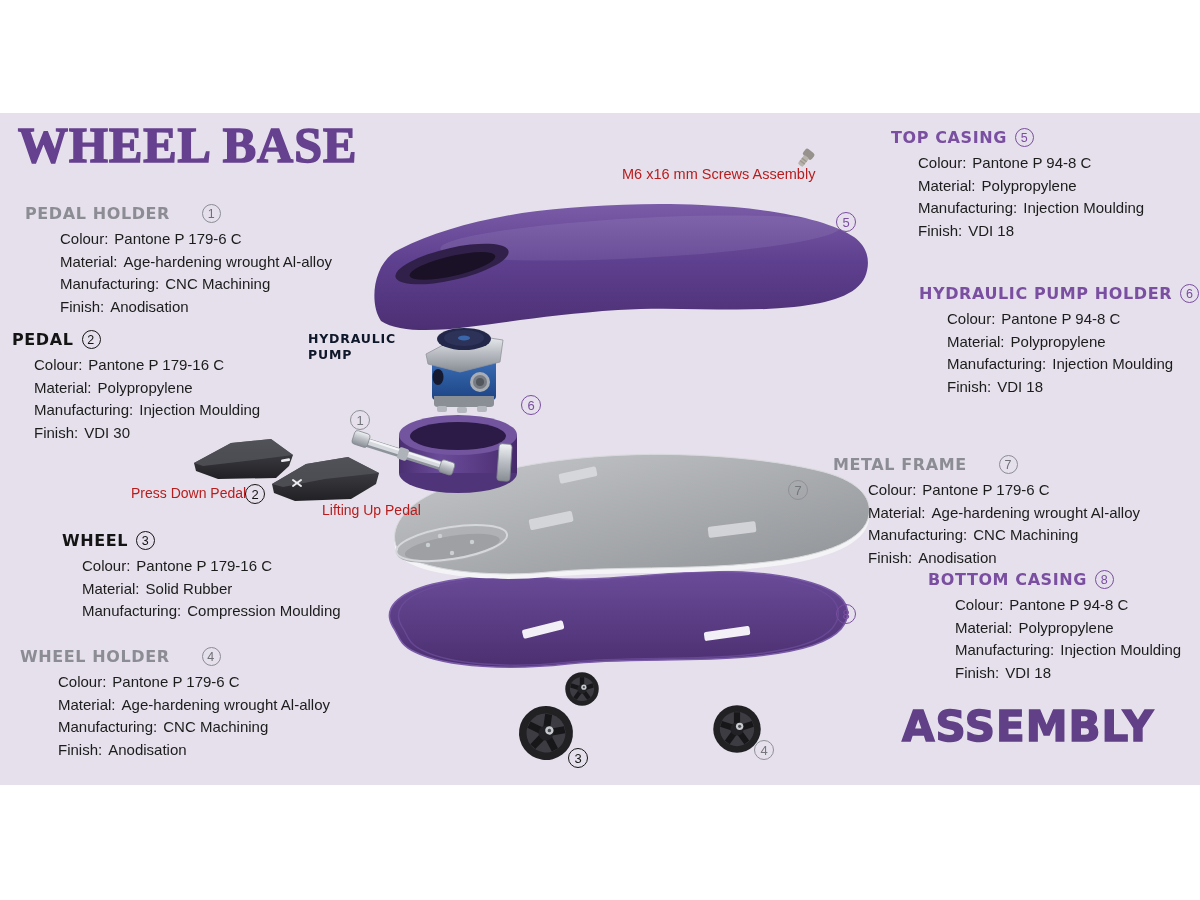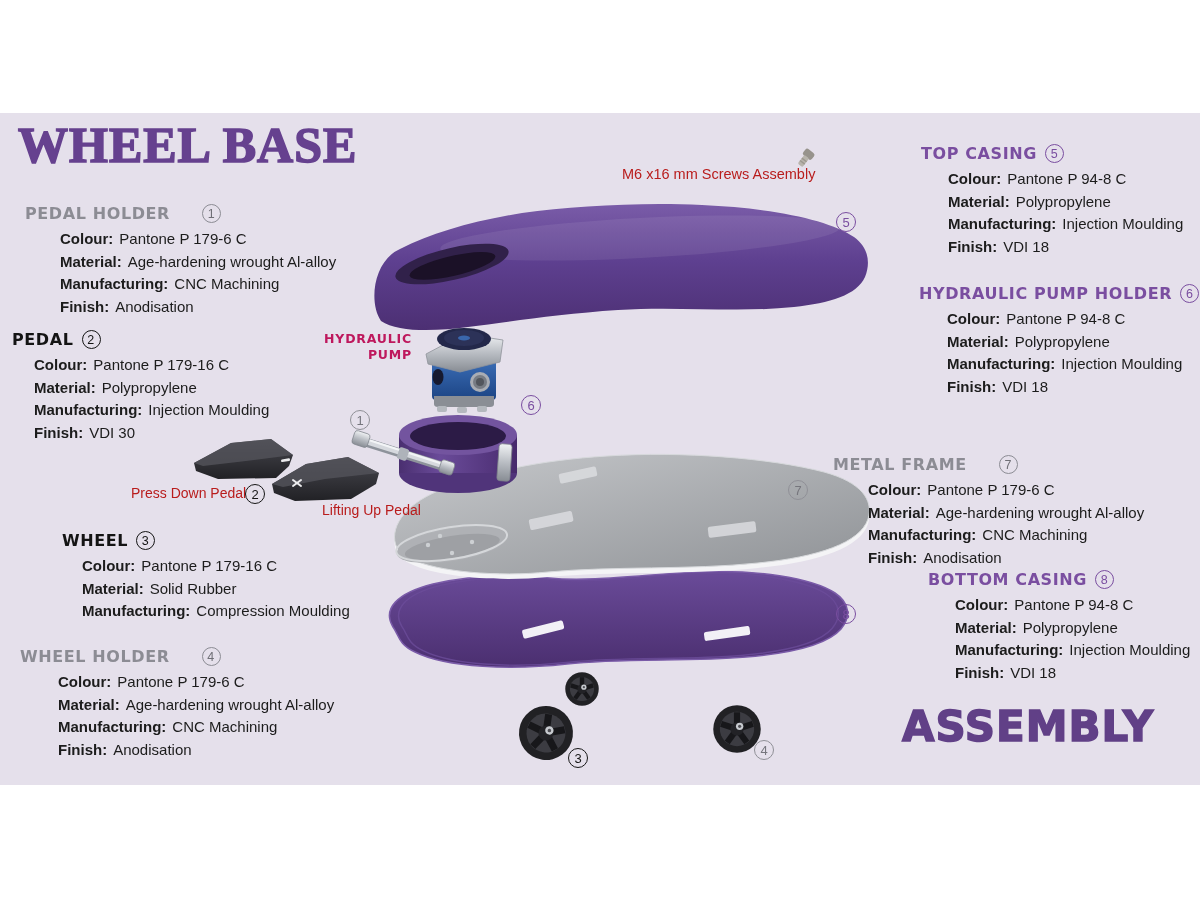--- a/index.html
+++ b/index.html
@@ -36,27 +36,27 @@
     width:19px;height:19px;border-radius:50%;box-sizing:border-box;flex:0 0 auto;
     display:inline-flex;align-items:center;justify-content:center;
     font-family:"Liberation Sans", sans-serif;font-weight:400;font-size:12.5px;
     background:transparent;
   }
   .badge-gray{border:1.6px solid #8C8C94;color:#6F6F76;}
   .badge-black{border:1.7px solid #141414;color:#141414;}
   .badge-purple{border:1.6px solid #7A4EA0;color:#7A4EA0;}
   .specs{margin-top:5px;}
   .spec-line{font-size:15px;line-height:22.5px;color:#1C1C1C;white-space:nowrap;}
-  .spec-line .k{font-weight:700;margin-right:6px;}
+  .spec-line .k{font-weight:400;margin-right:6px;}
 
   .float-label{position:absolute;font-size:14.5px;color:#b91c1c;white-space:nowrap;}
   .pump-label{
-    position:absolute;left:308px;top:331px;width:104px;text-align:right;
+    position:absolute;left:308px;top:331px;width:104px;
     font-family:"DejaVu Sans", sans-serif;font-weight:700;font-size:12.5px;
-    letter-spacing:0.8px;line-height:16px;color:#be185d;
+    letter-spacing:0.8px;line-height:16px;color:#0f172a;
   }
   .callout{
     position:absolute;width:20px;height:20px;border-radius:50%;box-sizing:border-box;
     display:flex;align-items:center;justify-content:center;
     font-size:13px;font-weight:400;background:transparent;
   }
   .callout-gray{border:1.7px solid #909097;color:#76767D;}
   .callout-black{border:1.8px solid #161616;color:#161616;}
   .callout-purple{border:1.7px solid #7A4EA0;color:#7A4EA0;}
   svg{position:absolute;left:0;top:0;pointer-events:none;}
@@ -274,21 +274,21 @@
     <span class="badge badge-gray">4</span>
   </div>
   <div class="specs" style="margin-left:38px;">
     <div class="spec-line"><span class="k">Colour:</span><span>Pantone P 179-6 C</span></div>
     <div class="spec-line"><span class="k">Material:</span><span>Age-hardening wrought Al-alloy</span></div>
     <div class="spec-line"><span class="k">Manufacturing:</span><span>CNC Machining</span></div>
     <div class="spec-line"><span class="k">Finish:</span><span>Anodisation</span></div>
   </div>
 </section>
 
-<section class="part" style="left:891px;top:144px;margin-left:30px;">
+<section class="part" style="left:891px;top:128px;">
   <div class="part-header tone-purple">
     <span>TOP CASING</span>
     <span class="badge badge-purple">5</span>
   </div>
   <div class="specs" style="margin-left:27px;">
     <div class="spec-line"><span class="k">Colour:</span><span>Pantone P 94-8 C</span></div>
     <div class="spec-line"><span class="k">Material:</span><span>Polypropylene</span></div>
     <div class="spec-line"><span class="k">Manufacturing:</span><span>Injection Moulding</span></div>
     <div class="spec-line"><span class="k">Finish:</span><span>VDI 18</span></div>
   </div>

